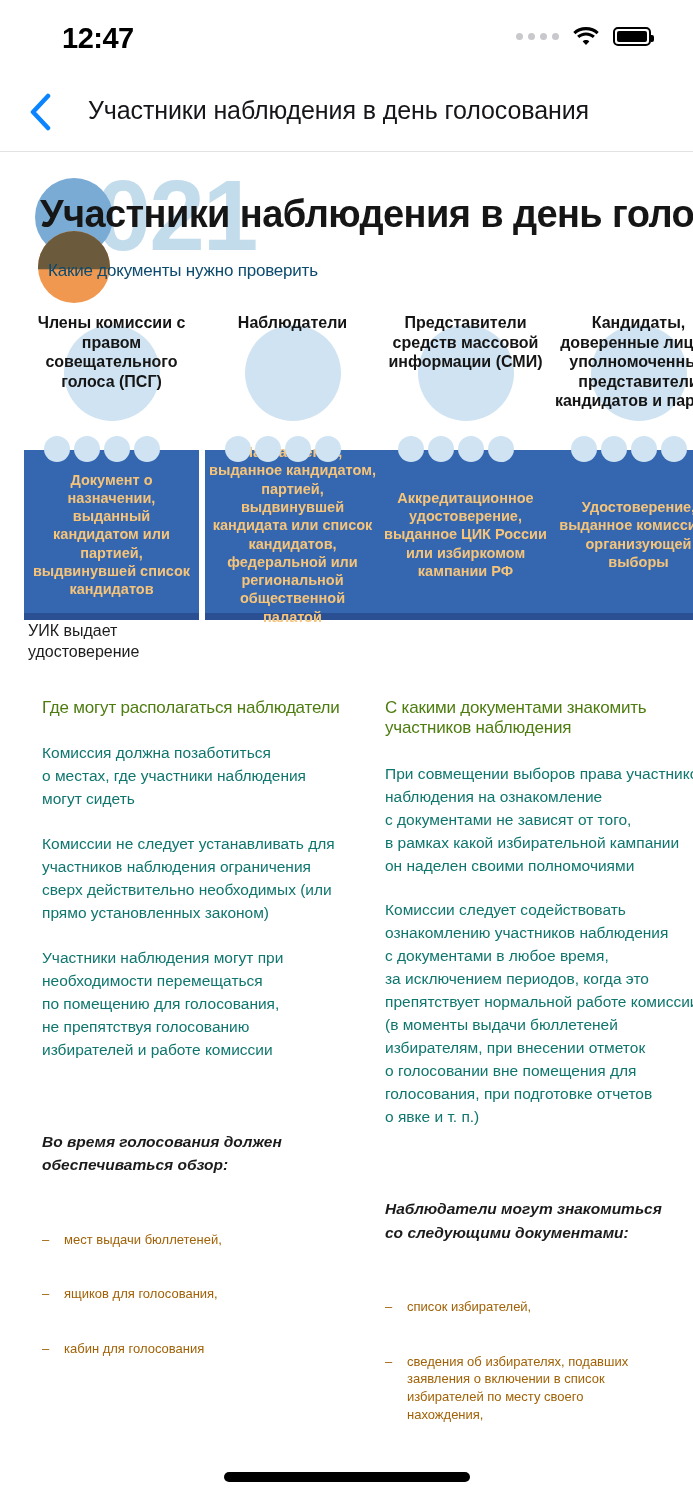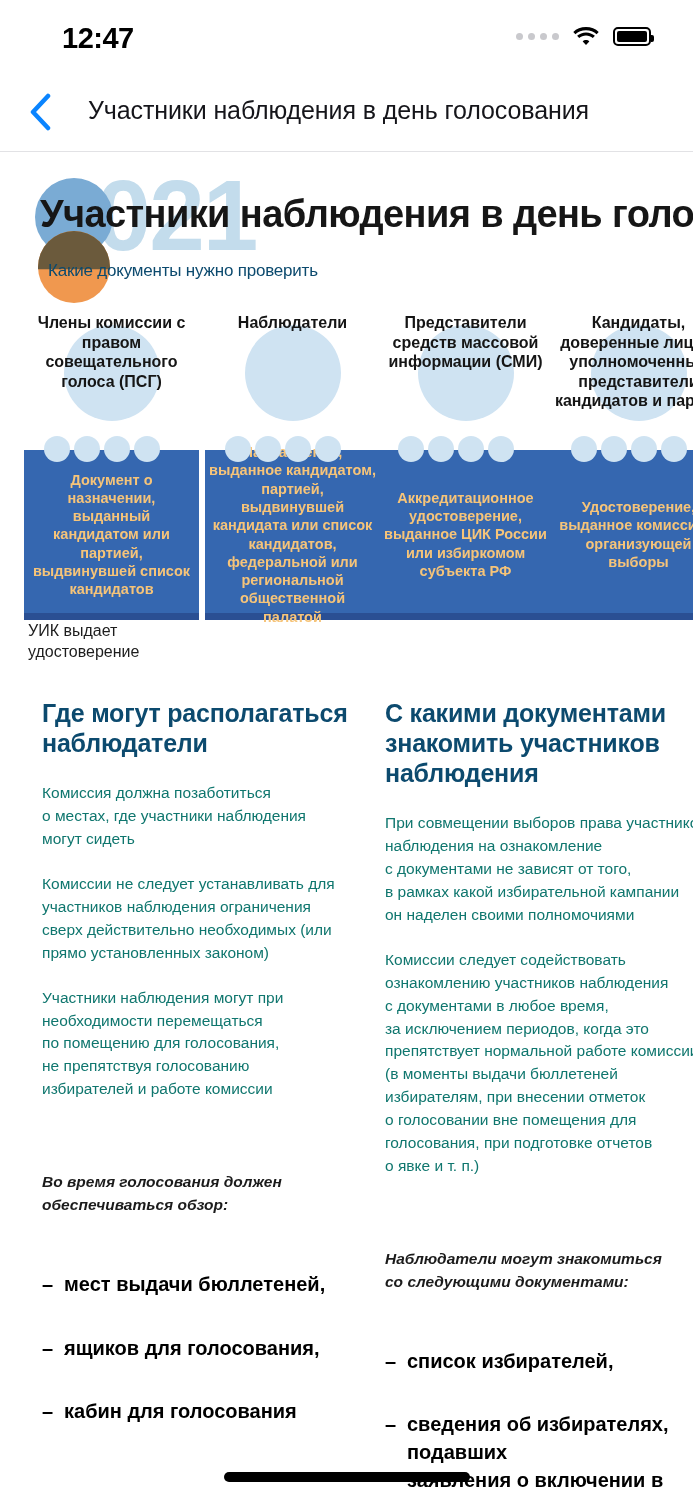--- a/index.html
+++ b/index.html
@@ -159,22 +159,22 @@
     font-size: 16px; line-height: 1.3; color: #1d1d1d;
   }
 
   
   .body-col { position: absolute; top: 545px; }
   .body-col.left  { left: 42px; width: 322px; }
   .body-col.right { left: 385px; width: 345px; }
 
   .sec-head {
     position: relative;
-    font-size: 25px; font-weight: 700; line-height: 1.2;
-    color: #0c4a6e; letter-spacing: -0.2px;
+    font-size: 17px; font-weight: 400; line-height: 1.2;
+    color: #4d7c0f; letter-spacing: -0.2px;
     margin-bottom: 24px;
   }
   .sec-head .dot {
     position: absolute; left: -14px; top: -13px;
     width: 56px; height: 56px; border-radius: 50%;
     background: #f0984f; z-index: -1;
   }
   .sec-head span.txt { position: relative; z-index: 2; }
 
   .p {
@@ -192,22 +192,22 @@
     position: absolute; left: -12px; top: -12px;
     width: 46px; height: 46px; border-radius: 50%;
     background: #f5c98a; z-index: -1;
   }
   .bold-block .bt { position: relative; z-index: 2; display:block;font-style:italic; }
   .bold-block.wide { width: 350px; }
 
   .dash-list { list-style: none; margin-top: 8px; }
   .dash-list li {
     position: relative; padding-left: 22px;
-    font-size: 20px; font-weight: 700; line-height: 1.38;
-    color: #000000; margin-bottom: 13px;
+    font-size: 13px; font-weight: 400; line-height: 1.38;
+    color: #a16207; margin-bottom: 13px;
   }
   .dash-list li::before {
     content: "–"; position: absolute; left: 0; top: 0;
   }
 
   
   .home-ind {
     position: absolute; left: 224px; top: 1472px;
     width: 246px; height: 10px; border-radius: 6px;
     background: #000000; z-index: 60;
@@ -314,21 +314,21 @@
               <i></i>
               <i></i>
               <i></i>
             </div>
           <div class="blue-box">
             <div class="blue-box-text">Аккредитационное
 удостоверение,
 выданное ЦИК
 России или
 избиркомом
-субъекта РФ</div>
+кампании РФ</div>
           </div>
         </div>
 
         <div class="col c3">
           <div class="col-bubble"></div>
           <div class="col-head">Кандидаты,
 доверенные лица
 и уполномоченные
 представители
 кандидатов и партий</div>

